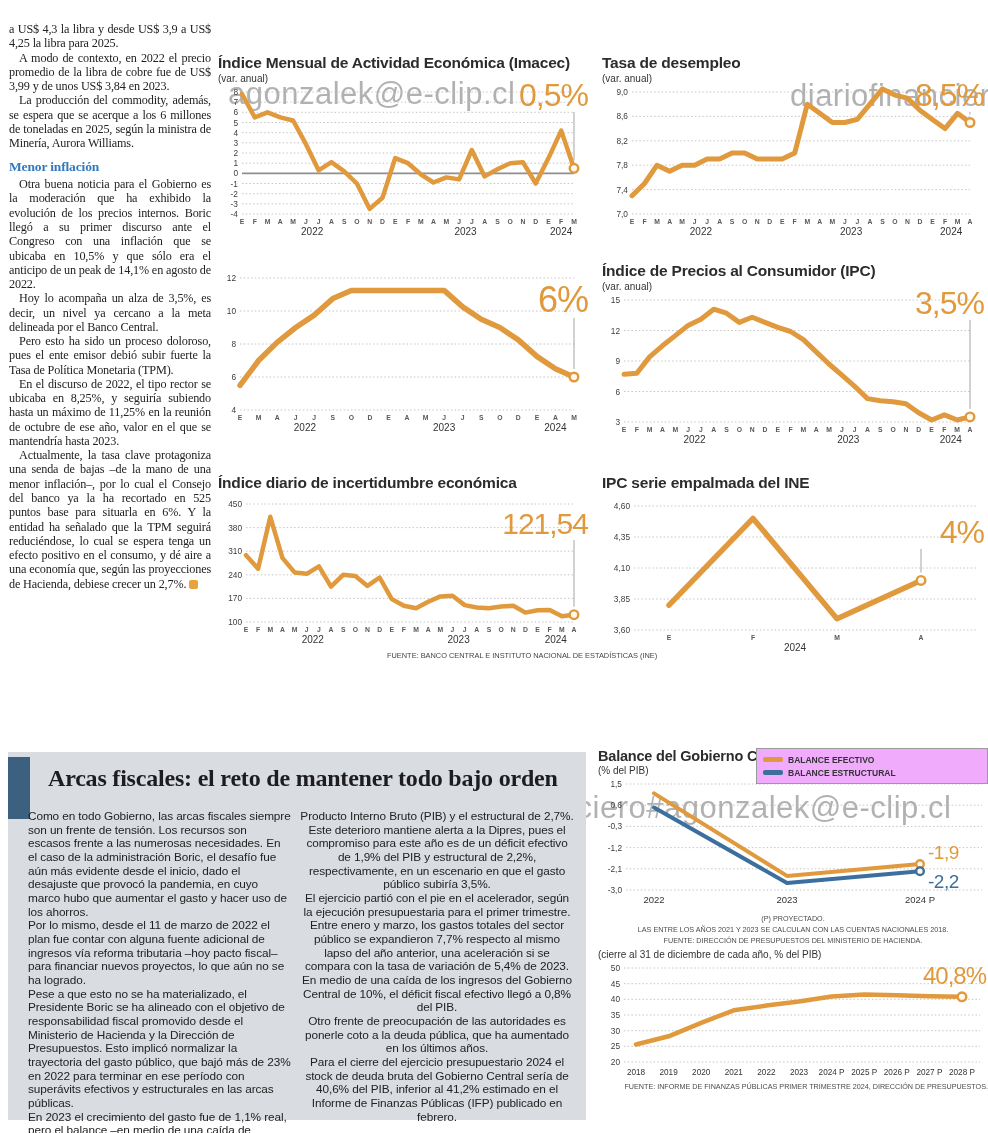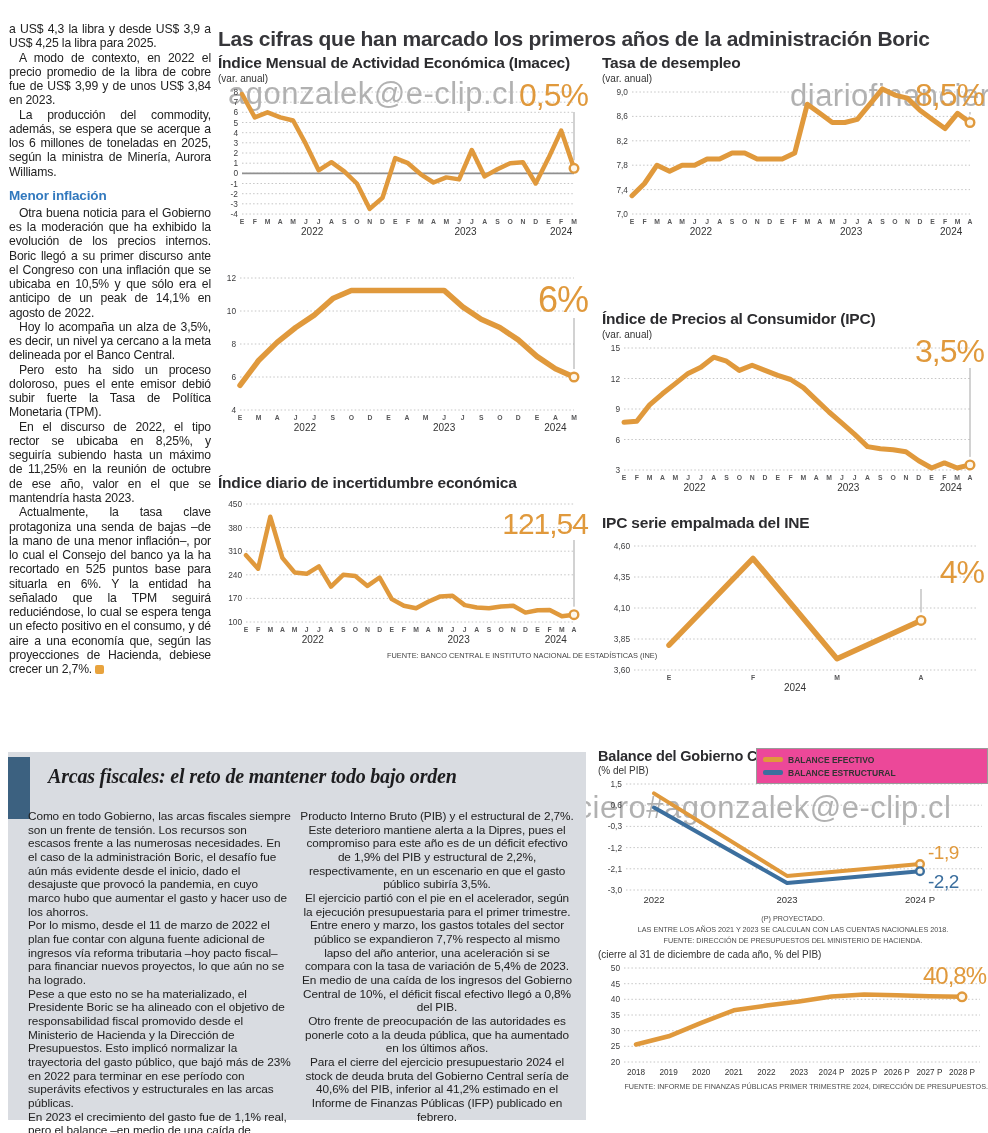--- a/index.html
+++ b/index.html
@@ -2,70 +2,70 @@
 <html><head>
 <meta charset="utf-8">
 <style>
   html,body{margin:0;padding:0;background:#f3f3f3;}
   .page{position:relative;width:988px;height:1133px;background:#ffffff;overflow:hidden;
         font-family:"Liberation Sans",sans-serif;}
   
   .wm{position:absolute;color:#737373;opacity:.55;font-size:31px;letter-spacing:.5px;white-space:nowrap;pointer-events:none;}
   
   .article{position:absolute;left:9px;top:22px;width:202px;color:#222;}
-  .article p{margin:0;font-size:12.2px;line-height:1.17;text-align:justify;text-indent:10px;letter-spacing:-.15px;}
+  .article p{margin:0;font-size:12.2px;line-height:1.17;text-align:justify;text-indent:10px;letter-spacing:-.15px;font-family:Liberation Serif, serif;}
   .article p.noindent{text-indent:0;}
   .article .subhead{margin:9px 0 2px;font-size:13.5px;font-weight:bold;color:#3279BE;text-indent:0;text-align:left;}
   .end-mark{display:inline-block;width:9px;height:9px;background:#E8A33D;border-radius:2px;vertical-align:-1px;margin-left:3px;}
   
   .main-title{position:absolute;left:218px;top:13px;width:770px;font-size:21px;font-weight:bold;
               color:#36363a;letter-spacing:-.3px;}
   
   .chart-block{position:absolute;}
   .chart-block h3{margin:0;font-size:15.5px;font-weight:bold;color:#2c2c2f;letter-spacing:-.2px;}
   .chart-block .subtitle{font-size:10px;color:#333;margin:1px 0 2px;}
   .chart-block .spacer{height:6px;}
   #c1{left:218px;top:54px;width:372px;}
   #c2{left:602px;top:54px;width:384px;}
   #c3{left:218px;top:262px;width:372px;}
-  #c4{left:602px;top:262px;width:384px;margin-top:48px;}
+  #c4{left:602px;top:262px;width:384px;}
   #c5{left:218px;top:474px;width:372px;}
-  #c6{left:602px;top:474px;width:384px;margin-top:40px;}
+  #c6{left:602px;top:474px;width:384px;}
   #c7{left:598px;top:748px;width:390px;}
   #c8{left:598px;top:948px;width:390px;}
   #c7 h3,#c8 h3{font-size:14.5px;}
   .src-note{position:absolute;left:367px;top:651px;font-size:7.4px;color:#444;white-space:nowrap;margin-left:20px;}
   
   svg{overflow:visible;display:block;font-family:"Liberation Sans",sans-serif;}
   .grid{stroke:#b8b8b8;stroke-width:.8;stroke-dasharray:1.5 2.2;fill:none;}
   .zero{stroke:#909090;stroke-width:1.8;}
   .ytick{font-size:8.3px;fill:#3c3c3e;text-anchor:end;}
   .xtick{font-size:6.8px;font-weight:bold;fill:#58585a;text-anchor:middle;}
   .year{font-size:10px;fill:#333;text-anchor:middle;}
   .yearx{font-size:9.5px;fill:#333;text-anchor:middle;}
   #c8 .yearx{font-size:8.2px;}
   .ln{fill:none;stroke-linejoin:round;stroke-linecap:round;}
   .ep{fill:#fdf7ec;stroke-width:2.4;}
   .vline{stroke:#a5a5a5;stroke-width:1;}
   .callout{fill:#E0993C;text-anchor:end;letter-spacing:-1px;}
   .endlab{font-size:19px;letter-spacing:-.5px;}
   
-  .legend{position:absolute;right:0;top:0;width:232px;border:1px solid #9a9a9a;background:#ec4899;
+  .legend{position:absolute;right:0;top:0;width:232px;border:1px solid #9a9a9a;background:#f0abfc;
           padding:4px 6px;box-sizing:border-box;}
   .legend-row{display:flex;align-items:center;gap:5px;height:13px;}
   .legend-row .sw{width:20px;height:5px;border-radius:2px;flex:0 0 auto;}
   .sw.orange{background:#E0993C;} .sw.blue{background:#3C6F9E;}
   .legend-row span.lab{font-size:8.5px;font-weight:bold;color:#333;}
   .footnotes{text-align:center;font-size:7.2px;color:#4a4a4a;line-height:1.5;margin-top:4px;}
   .footnote-one{text-align:right;font-size:7.2px;color:#4a4a4a;margin-top:4px;}
   
   .panel{position:absolute;left:8px;top:752px;width:578px;height:368px;background:#D9DCE1;}
   .panel .bar{position:absolute;left:0;top:5px;width:22px;height:62px;background:#3C6180;}
   .panel h2{position:absolute;left:40px;top:13px;margin:0;font-family:"Liberation Serif",serif;
-            font-size:20px;font-weight:bold;color:#1d1d1f;letter-spacing:-.2px;font-style:italic;}
+            font-size:24px;font-weight:bold;color:#1d1d1f;letter-spacing:-.2px;}
   .panel .col{position:absolute;top:58px;color:#222;}
   .panel .col p{margin:0;font-size:11.8px;line-height:1.16;letter-spacing:-.1px;}
   #col1{left:20px;width:263px;}
   #col2{left:292px;width:274px;text-align:center;}
 </style>
 </head>
 <body>
 
 <div class="page">
 
@@ -78,21 +78,20 @@
     <p>A modo de contexto, en 2022 el precio promedio de la libra de cobre fue de US$ 3,99 y de unos US$ 3,84 en 2023.</p>
     <p>La producción del commodity, además, se espera que se acerque a los 6 millones de toneladas en 2025, según la ministra de Minería, Aurora Williams.</p>
     <p class="subhead">Menor inflación</p>
     <p>Otra buena noticia para el Gobierno es la moderación que ha exhibido la evolución de los precios internos. Boric llegó a su primer discurso ante el Congreso con una inflación que se ubicaba en 10,5% y que sólo era el anticipo de un peak de 14,1% en agosto de 2022.</p>
     <p>Hoy lo acompaña un alza de 3,5%, es decir, un nivel ya cercano a la meta delineada por el Banco Central.</p>
     <p>Pero esto ha sido un proceso doloroso, pues el ente emisor debió subir fuerte la Tasa de Política Monetaria (TPM).</p>
     <p>En el discurso de 2022, el tipo rector se ubicaba en 8,25%, y seguiría subiendo hasta un máximo de 11,25% en la reunión de octubre de ese año, valor en el que se mantendría hasta 2023.</p>
     <p><span>Actualmente, la tasa clave protagoniza una senda de bajas –de la mano de una menor inflación–, por lo cual el Consejo del banco ya la ha recortado en 525 puntos base para situarla en 6%. Y la entidad ha señalado que la TPM seguirá reduciéndose, lo cual se espera tenga un efecto positivo en el consumo, y dé aire a una economía que, según las proyecciones de Hacienda, debiese crecer un 2,7%.</span><span class="end-mark"></span></p>
   </aside>
 
-  <h1 class="main-title">Las cifras que han marcado los primeros años de la administración Boric</h1>
 
   <section class="chart-block" id="c1">
     <h3>Índice Mensual de Actividad Económica (Imacec)</h3>
     <div class="subtitle">(var. anual)</div>
     <div class="plot">
         <svg width="372" height="154" viewBox="0 0 372 154">
           <line class="grid" x1="24" y1="6.0" x2="356" y2="6.0"></line>
           <text class="ytick" x="20" y="9.0">8</text>
           <line class="grid" x1="24" y1="16.2" x2="356" y2="16.2"></line>
           <text class="ytick" x="20" y="19.2">7</text>

